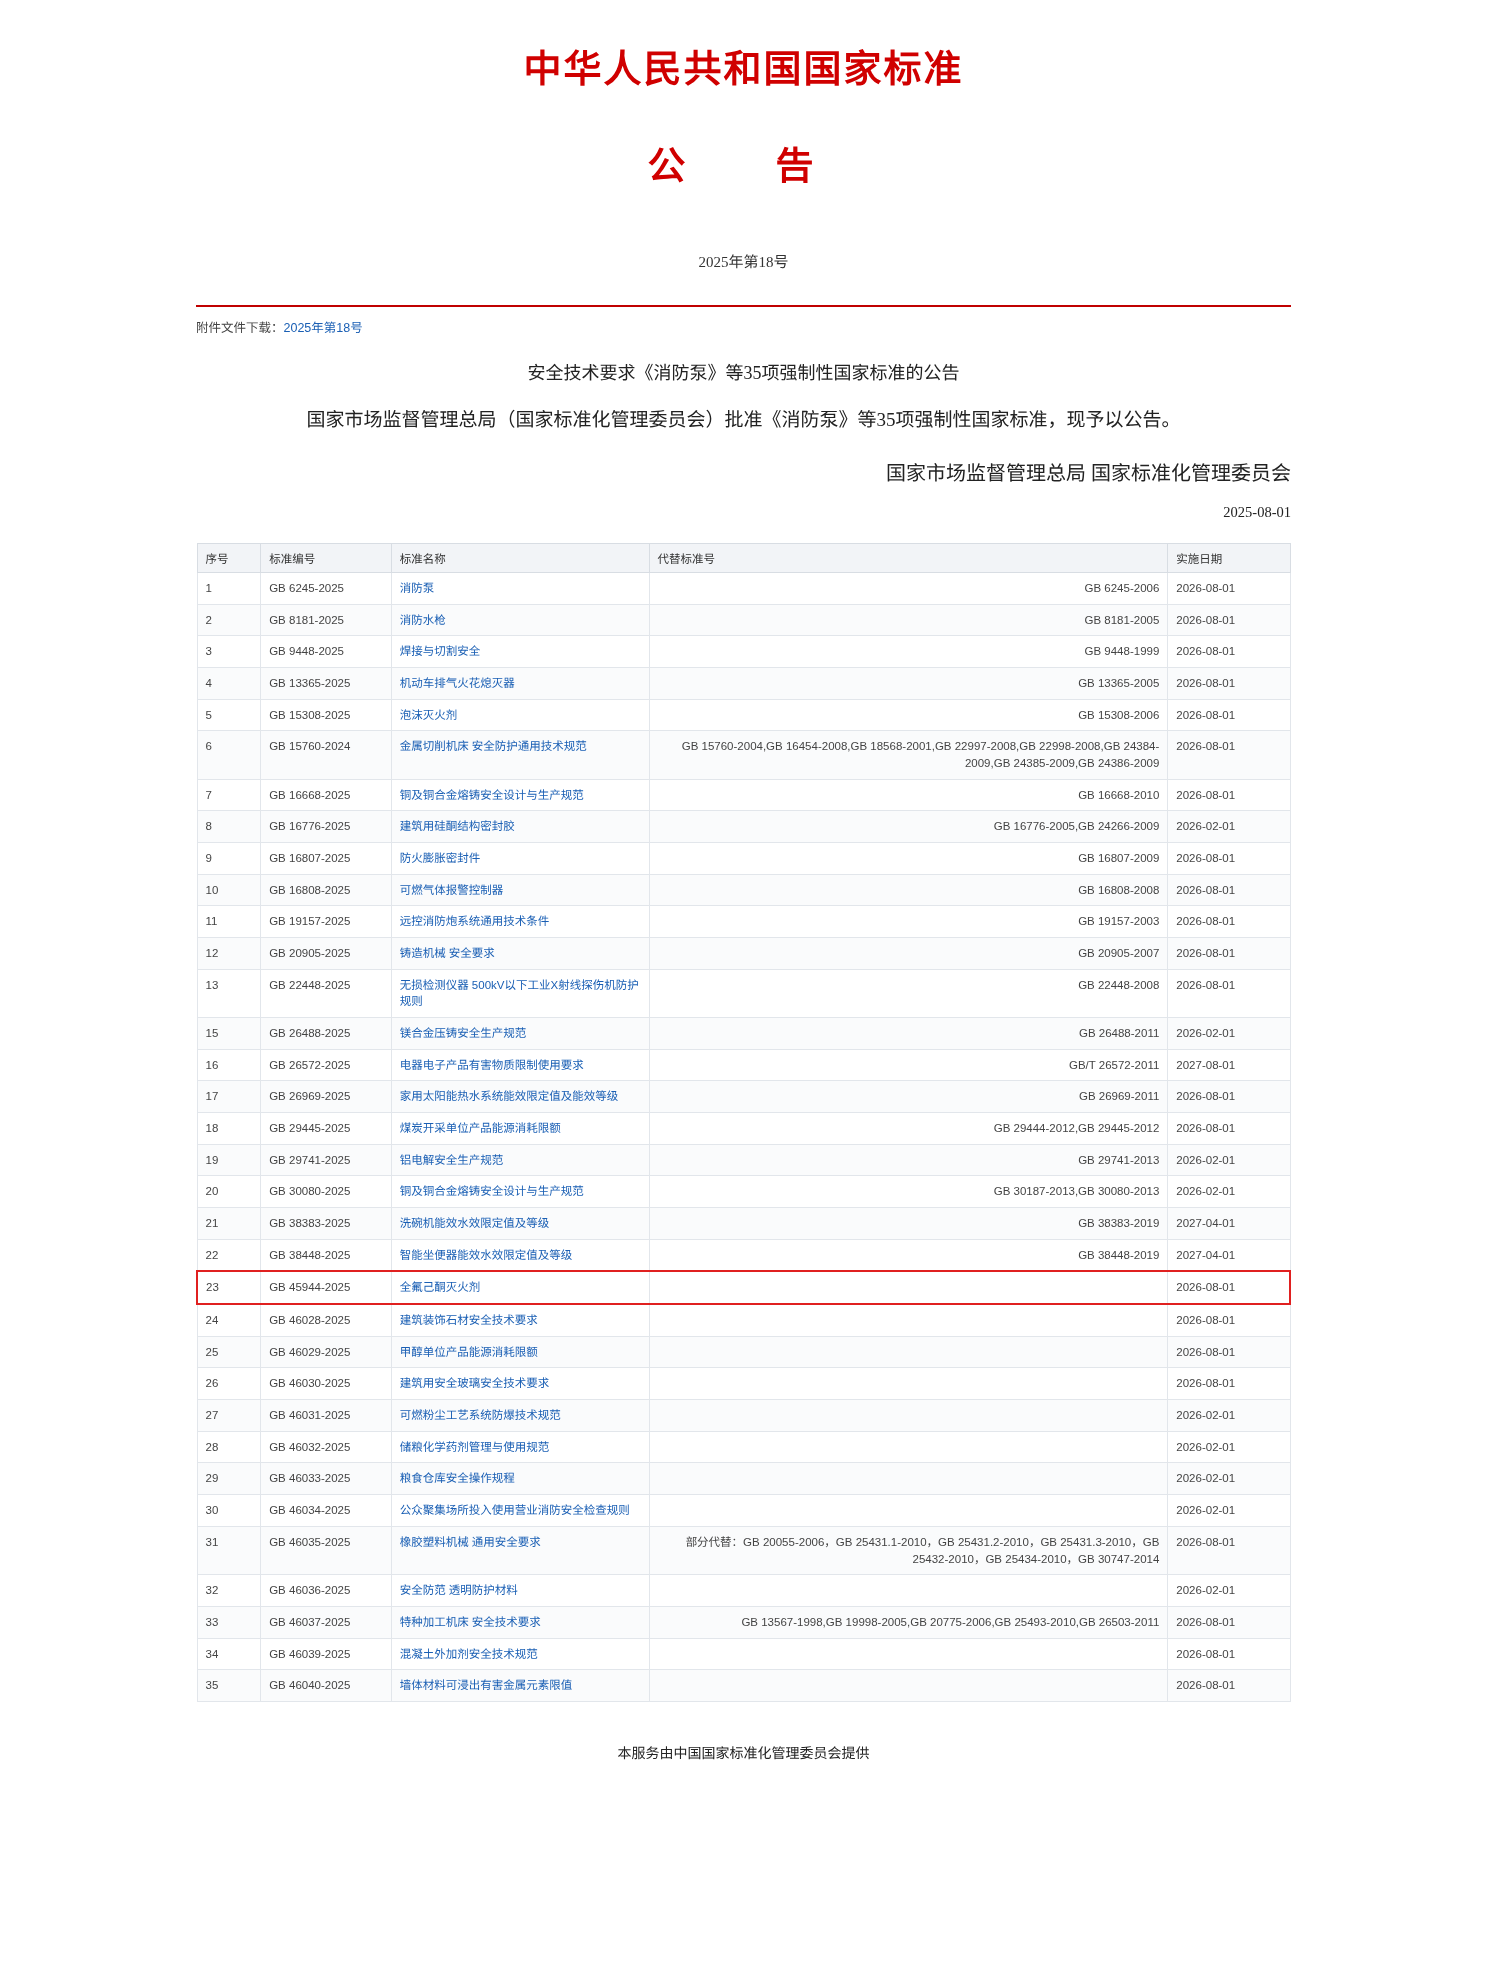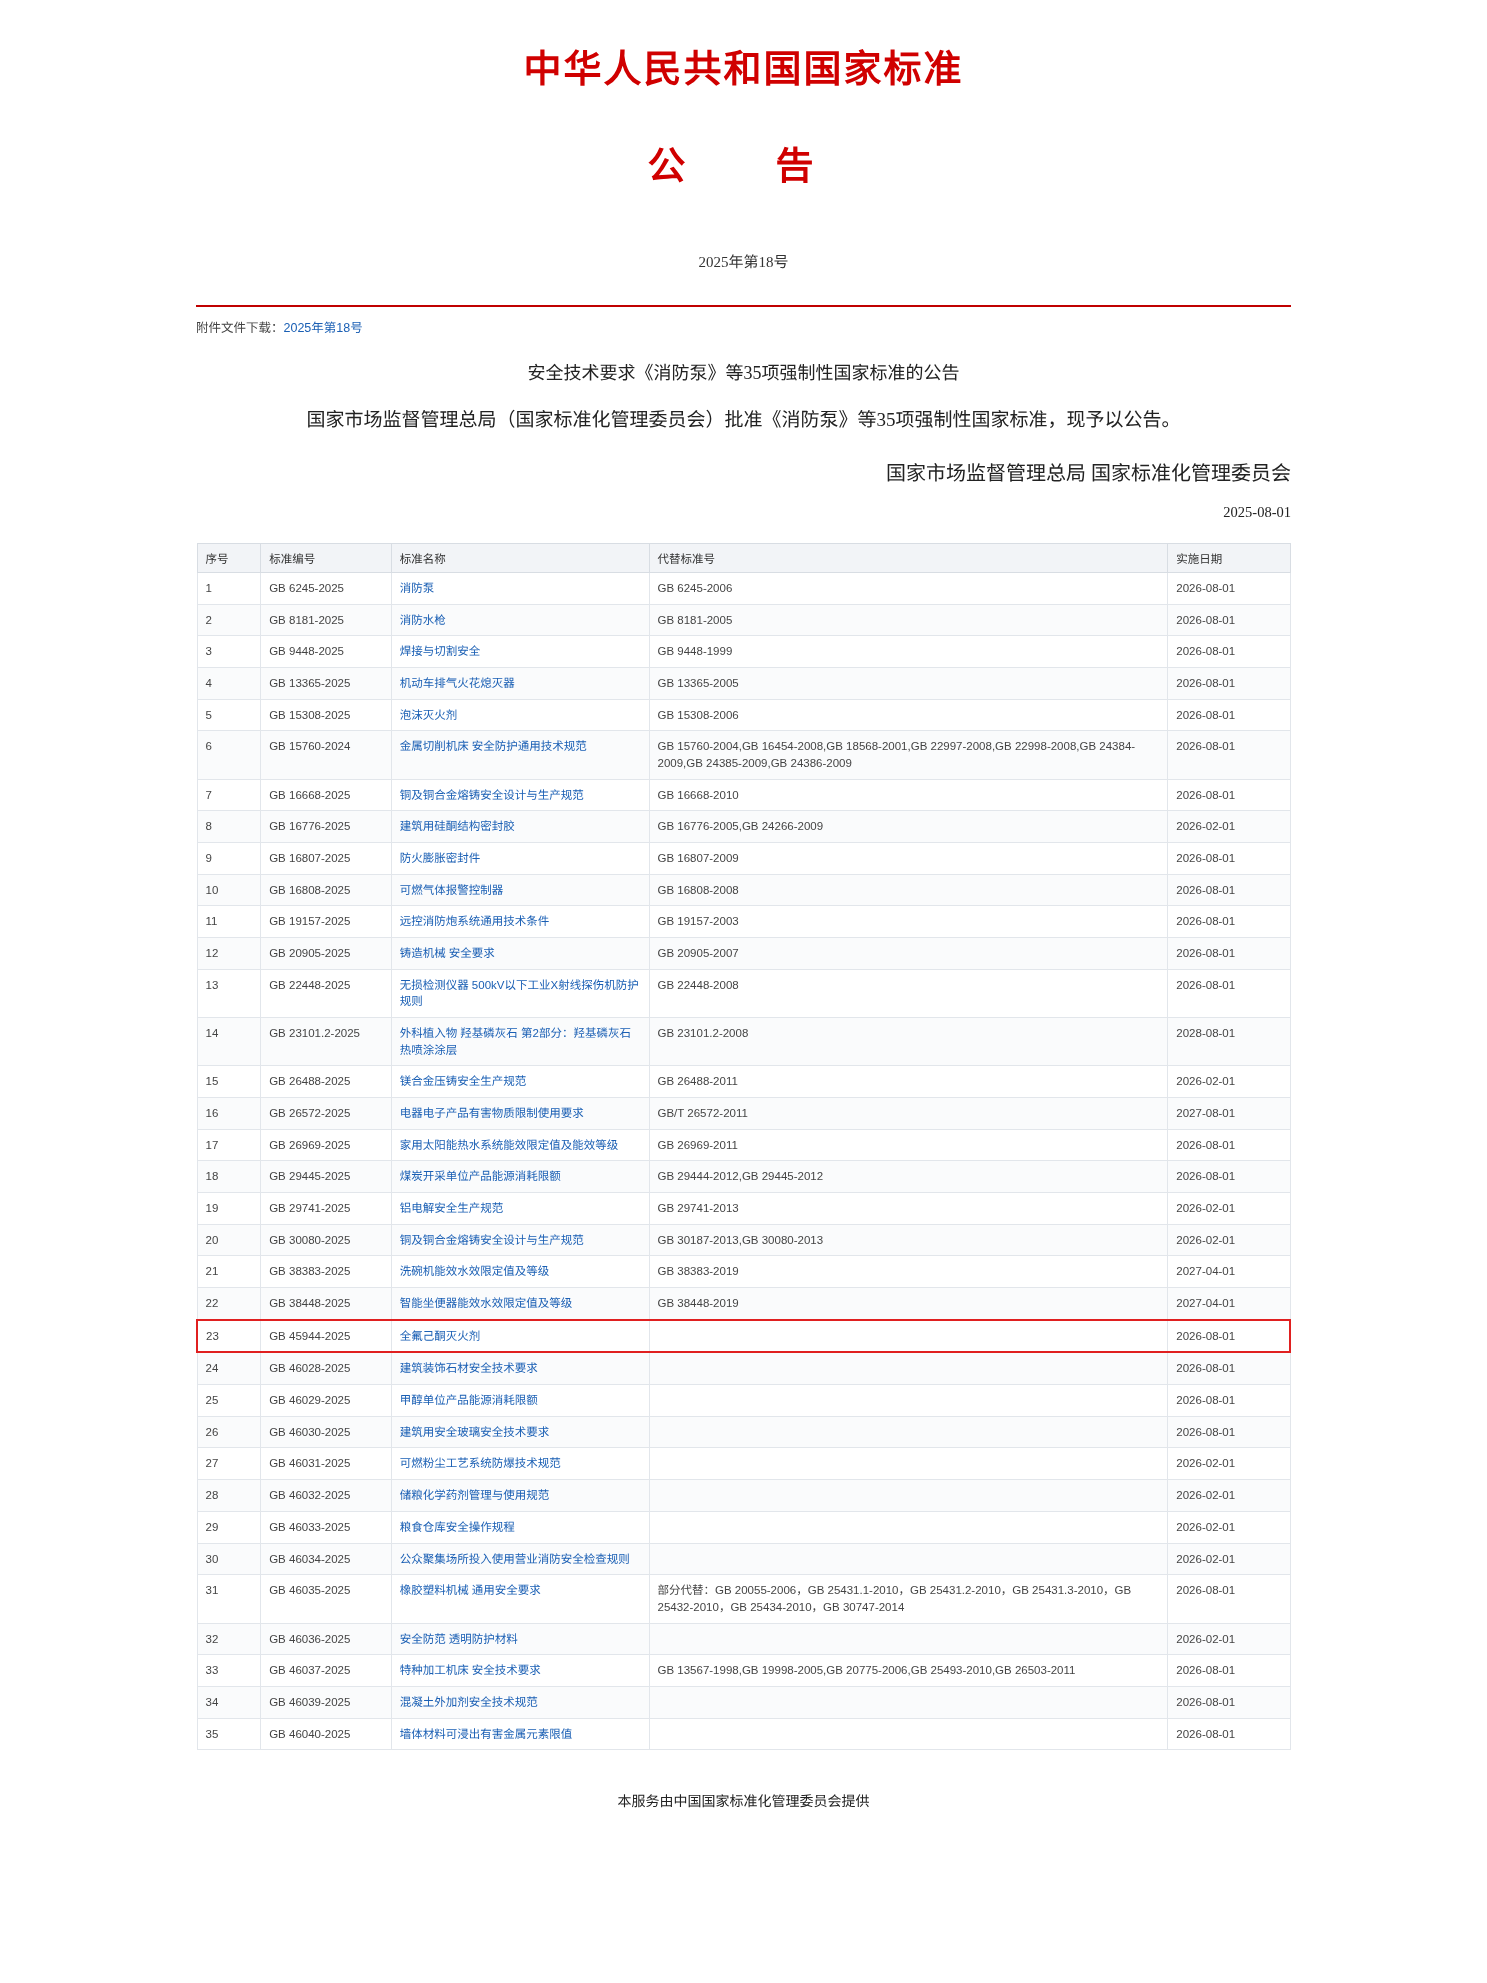--- a/index.html
+++ b/index.html
@@ -118,21 +118,21 @@
   }
   table.std-table tr:nth-child(odd) td {
     background: #ffffff;
   }
   table.std-table tr:nth-child(even) td {
     background: #fafbfc;
   }
   .col-idx { width: 44px; text-align: left; }
   .col-code { width: 108px; }
   .col-name { width: 230px; color: #1a5fb4; }
-  .col-replace { width: 480px; }
+  .col-replace { width: 480px; text-align: right; }
   .col-date { width: 100px; }
   tr.highlight td {
     border-top: 2px solid #e02020 !important;
     border-bottom: 2px solid #e02020 !important;
     background: #ffffff !important;
   }
   tr.highlight td:first-child {
     border-left: 2px solid #e02020 !important;
   }
   tr.highlight td:last-child {
@@ -263,27 +263,20 @@
           <td class="col-date">2026-08-01</td>
         </tr>
         <tr>
           <td class="col-idx">13</td>
           <td class="col-code">GB 22448-2025</td>
           <td class="col-name">无损检测仪器 500kV以下工业X射线探伤机防护规则</td>
           <td class="col-replace">GB 22448-2008</td>
           <td class="col-date">2026-08-01</td>
         </tr>
         <tr>
-          <td class="col-idx">14</td>
-          <td class="col-code">GB 23101.2-2025</td>
-          <td class="col-name">外科植入物 羟基磷灰石 第2部分：羟基磷灰石热喷涂涂层</td>
-          <td class="col-replace">GB 23101.2-2008</td>
-          <td class="col-date">2028-08-01</td>
-        </tr>
-        <tr>
           <td class="col-idx">15</td>
           <td class="col-code">GB 26488-2025</td>
           <td class="col-name">镁合金压铸安全生产规范</td>
           <td class="col-replace">GB 26488-2011</td>
           <td class="col-date">2026-02-01</td>
         </tr>
         <tr>
           <td class="col-idx">16</td>
           <td class="col-code">GB 26572-2025</td>
           <td class="col-name">电器电子产品有害物质限制使用要求</td>

